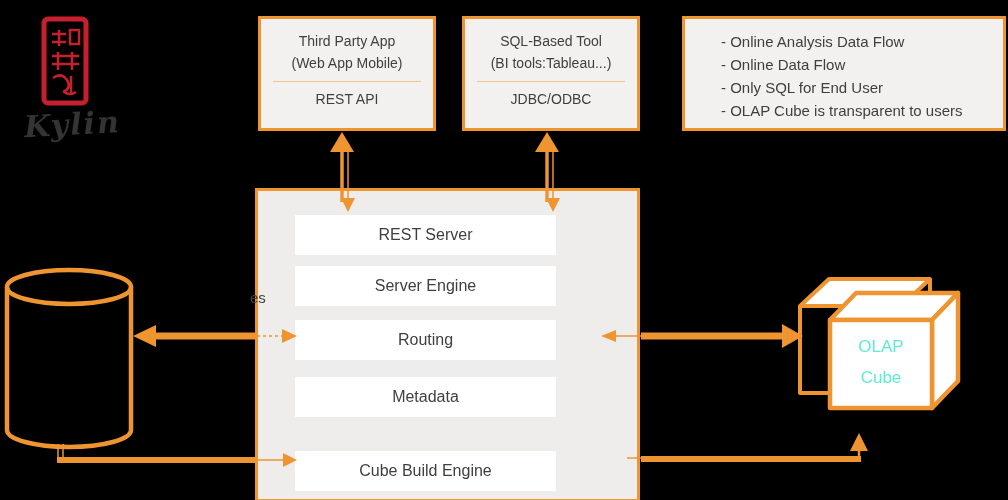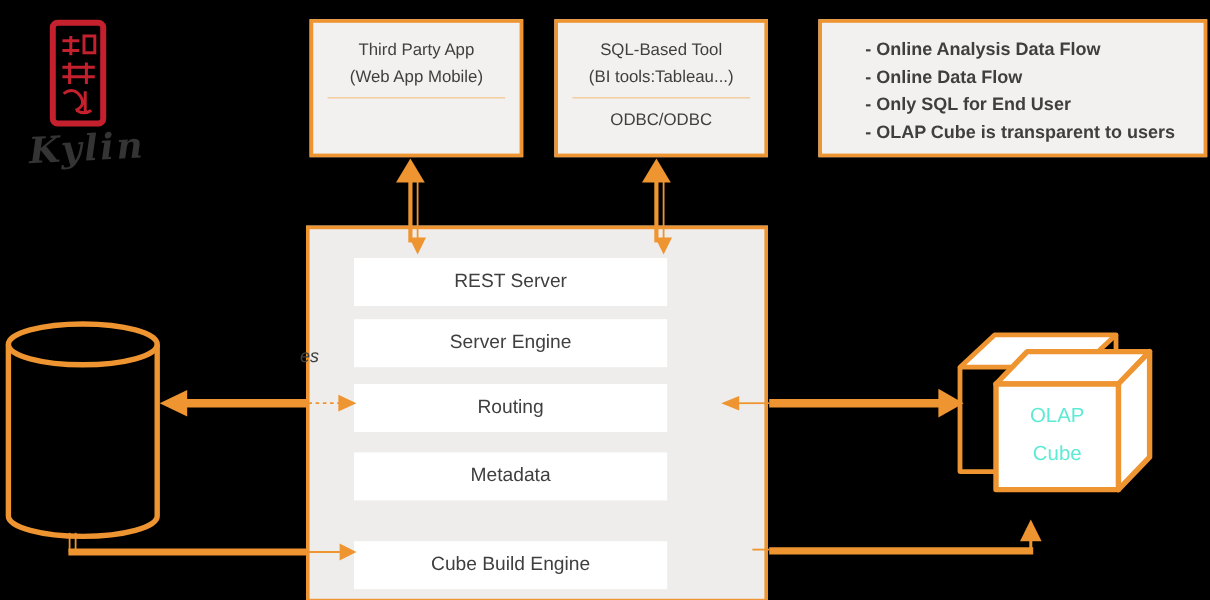--- a/index.html
+++ b/index.html
@@ -7,31 +7,31 @@
     position:relative;width:1008px;height:500px;overflow:hidden;
     background:#000;font-family:"Liberation Sans",sans-serif;color:#3f3f3f;
   }
   
   .panel{
     position:absolute;top:16px;height:115px;box-sizing:border-box;
     border:3px solid #ee9430;background:#f2f1ef;
   }
   .appbox{width:178px;text-align:center;font-size:14px;line-height:22px;padding-top:11px;}
   .appbox .divider{height:1px;background:#f3c48d;margin:7px 12px 6px 12px;}
-  .legendbox{left:682px;width:324px;font-size:15px;line-height:23px;padding:11px 0 0 36px;text-align:left;font-weight:bold;}
+  .legendbox{left:682px;width:324px;font-size:15px;line-height:23px;padding:11px 0 0 36px;text-align:left;}
   
   .platform{
     position:absolute;left:255px;top:188px;width:385px;height:314px;box-sizing:border-box;
     border:3px solid #ee9430;background:#efedeb;
   }
   .layer{
     position:absolute;left:37px;width:261px;height:40px;background:#ffffff;
     text-align:center;line-height:40px;font-size:16px;
   }
-  .frag{position:absolute;left:250px;top:289px;font-size:15px;color:#3f3f3f;font-style:italic;}
+  .frag{position:absolute;left:250px;top:289px;font-size:15px;color:#3f3f3f;}
   
   .overlay{position:absolute;left:0;top:0;}
   
   .cubelabel{
     position:absolute;left:830px;top:331px;width:102px;text-align:center;
     font-size:17px;line-height:31px;color:#5eead4;
   }
   
   .wordmark{
     position:absolute;left:24px;top:106px;width:120px;
@@ -41,27 +41,28 @@
 </style>
 </head>
 <body>
 
 <div id="stage">
 
   <div class="panel appbox" style="left:258px">
     <div>Third Party App</div>
     <div>(Web App Mobile)</div>
     <div class="divider"></div>
+    <div>REST API</div>
   </div>
 
   <div class="panel appbox" style="left:462px">
     <div>SQL-Based Tool</div>
     <div>(BI tools:Tableau...)</div>
     <div class="divider"></div>
-    <div>ODBC/ODBC</div>
+    <div>JDBC/ODBC</div>
   </div>
 
   <div class="panel legendbox">
     <div>- Online Analysis Data Flow</div>
     <div>- Online Data Flow</div>
     <div>- Only SQL for End User</div>
     <div>- OLAP Cube is transparent to users</div>
   </div>
 
   <div class="platform">

